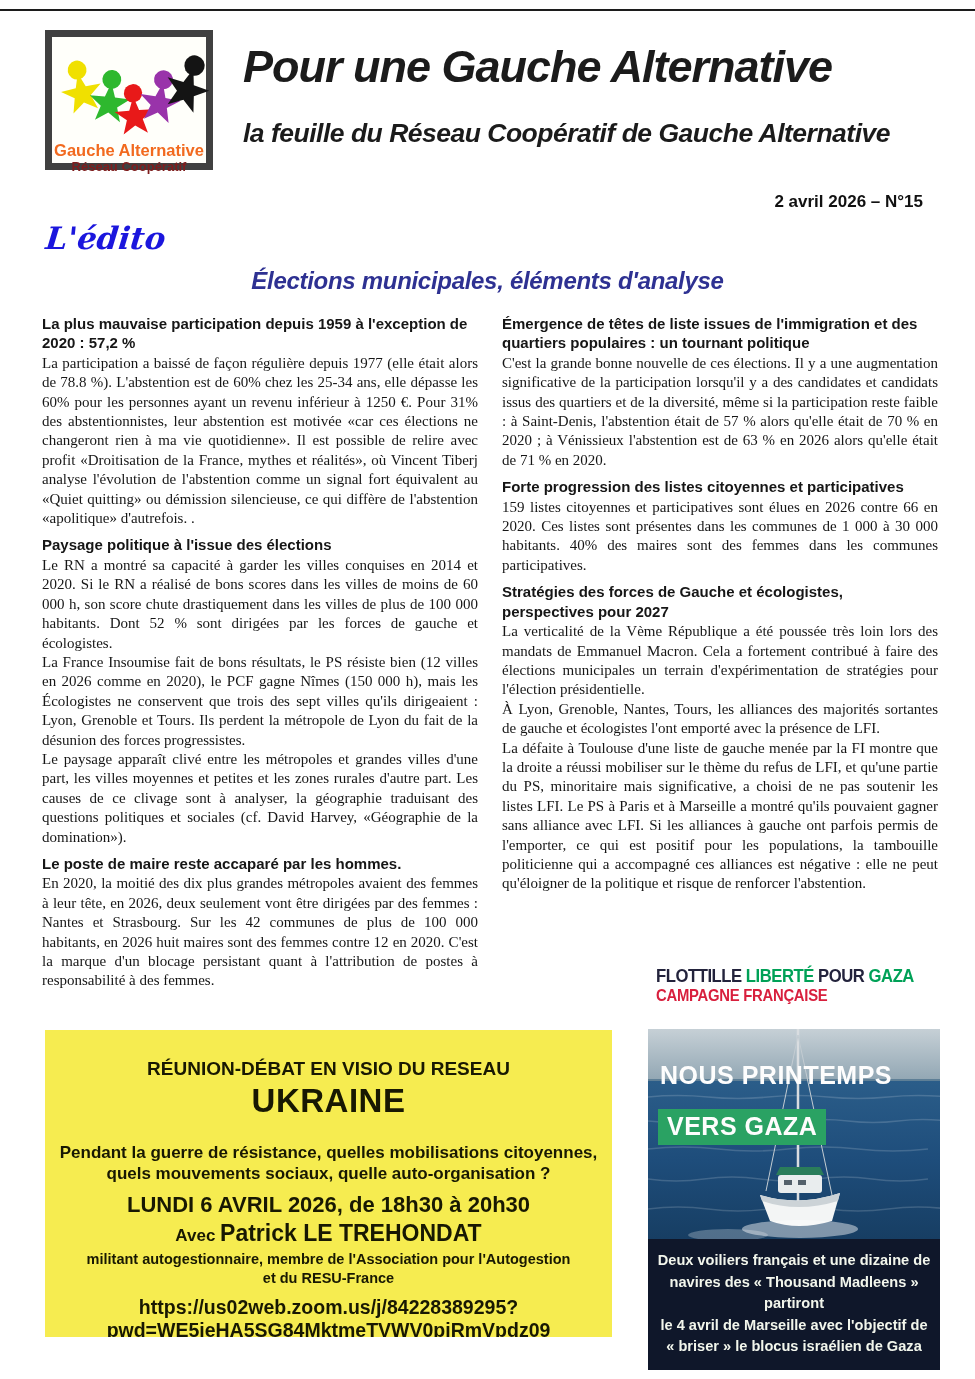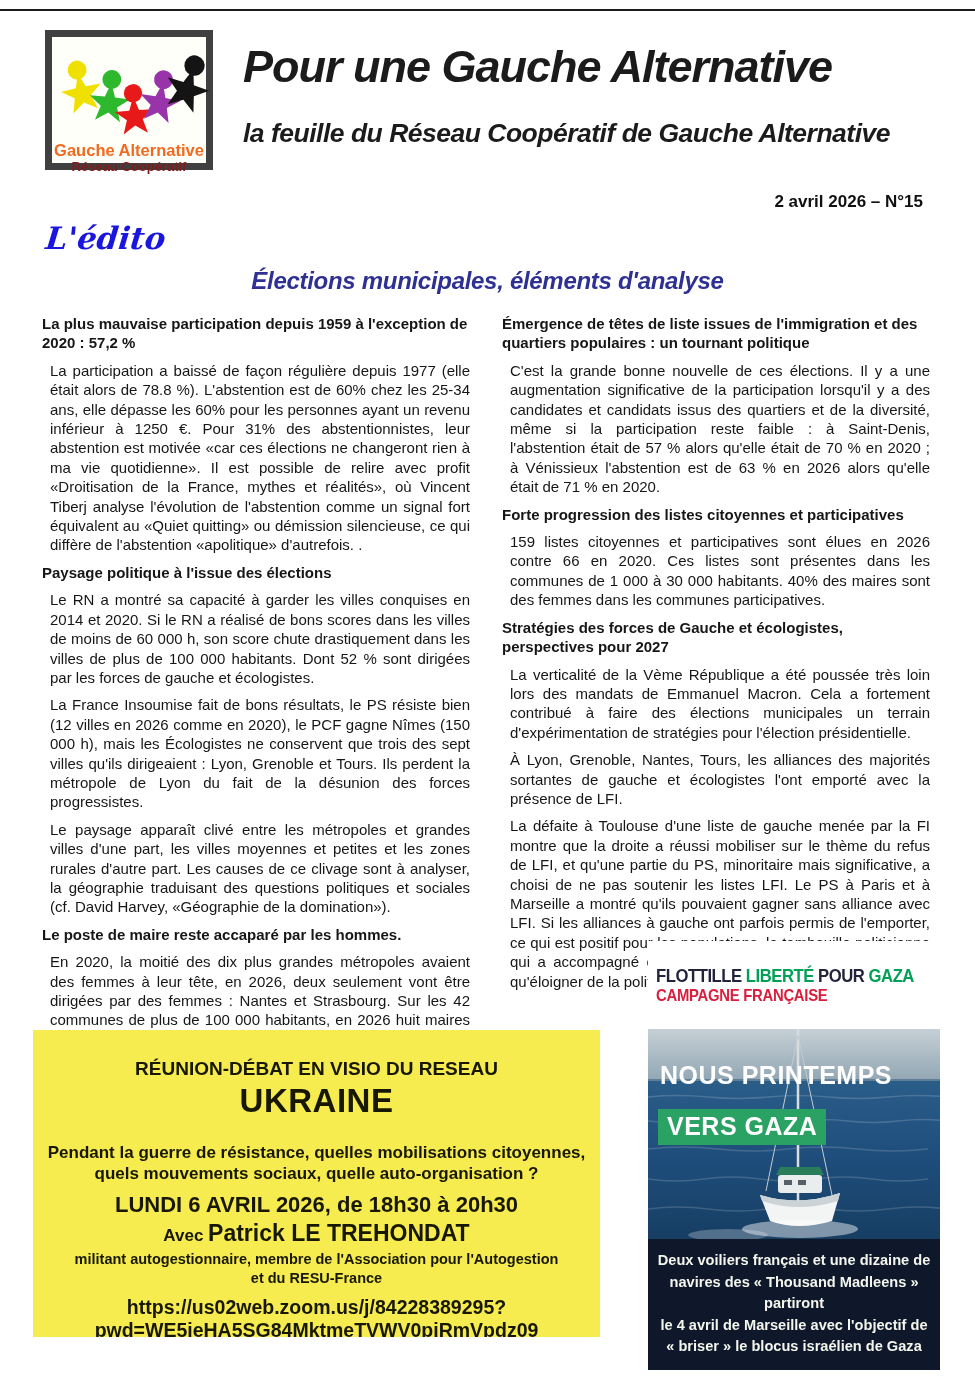--- a/index.html
+++ b/index.html
@@ -25,24 +25,24 @@
   .edito-label{position:absolute;top:220px;left:46px;font-family:"DejaVu Serif",serif;
                font-style:italic;font-weight:bold;font-size:31px;color:#1b16dd;transform:skewX(-6deg);}
   .edito-headline{position:absolute;top:267px;left:0;width:100%;text-align:center;
                   font-size:24px;font-weight:bold;font-style:italic;color:#2e3192;letter-spacing:-0.3px;}
 
   
   .cols{position:absolute;top:314px;left:42px;width:896px;display:flex;gap:24px;}
   .col{flex:1;font-size:15px;line-height:19.4px;text-align:justify;color:#161616;}
   .sec-h{font-weight:bold;margin:7px 0 1px;text-align:left;}
   .sec-h.first{margin-top:0;}
-  .sec-p{margin:8px;}
-
-  
-  .ukraine-box{position:absolute;left:33px;top:1030px;width:567px;height:307px;background:#f6ec50;
+  .sec-p{margin:0;font-family:Liberation Serif, serif;}
+
+  
+  .ukraine-box{position:absolute;left:45px;top:1030px;width:567px;height:307px;background:#f6ec50;
                text-align:center;color:#181802;box-sizing:border-box;padding-top:28px;overflow:hidden;}
   .uk-line1{font-size:19px;font-weight:bold;line-height:22px;}
   .uk-line2{font-size:33px;font-weight:bold;line-height:37px;margin-top:2px;letter-spacing:0.5px;}
   .uk-line3{font-size:17px;font-weight:bold;line-height:20.5px;margin-top:24px;white-space:pre-line;}
   .uk-line4{font-size:22px;font-weight:bold;line-height:26px;margin-top:8px;}
   .uk-line5{margin-top:2px;line-height:27px;}
   .uk-line5 .avec{font-size:17px;font-weight:bold;}
   .uk-line5 .name{font-size:23px;font-weight:bold;}
   .uk-line6{font-size:14.5px;font-weight:bold;line-height:18.5px;margin-top:1px;white-space:pre-line;}
   .uk-url{display:block;font-size:19.5px;font-weight:bold;line-height:23px;margin-top:9px;

